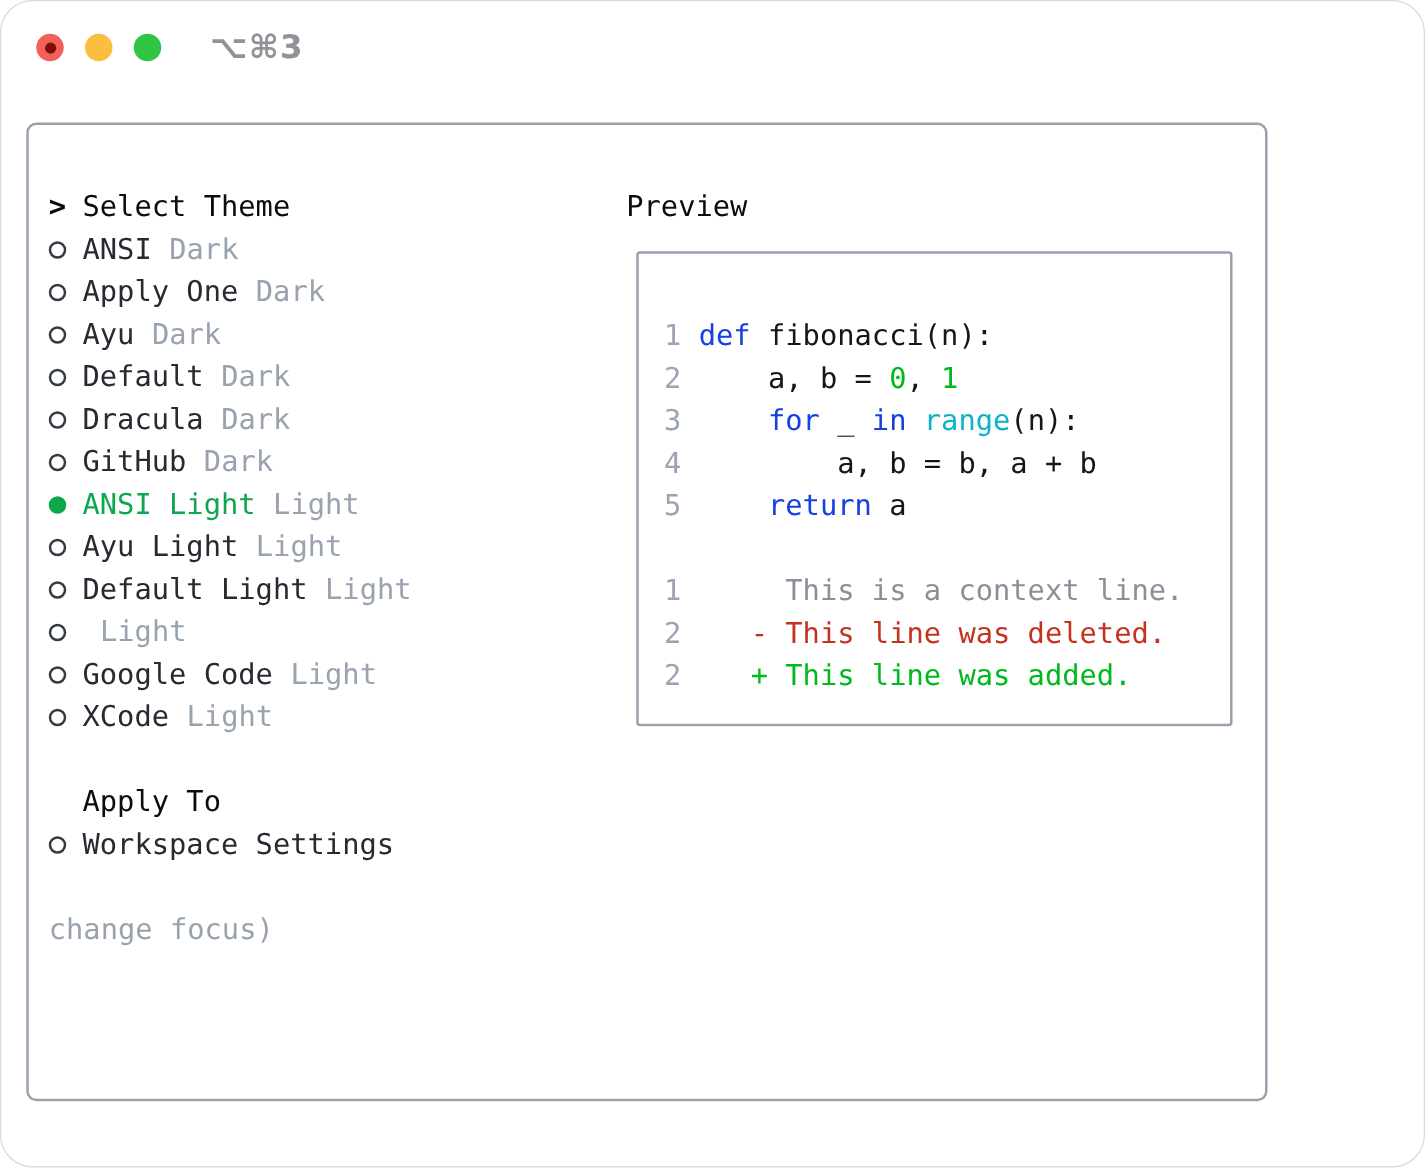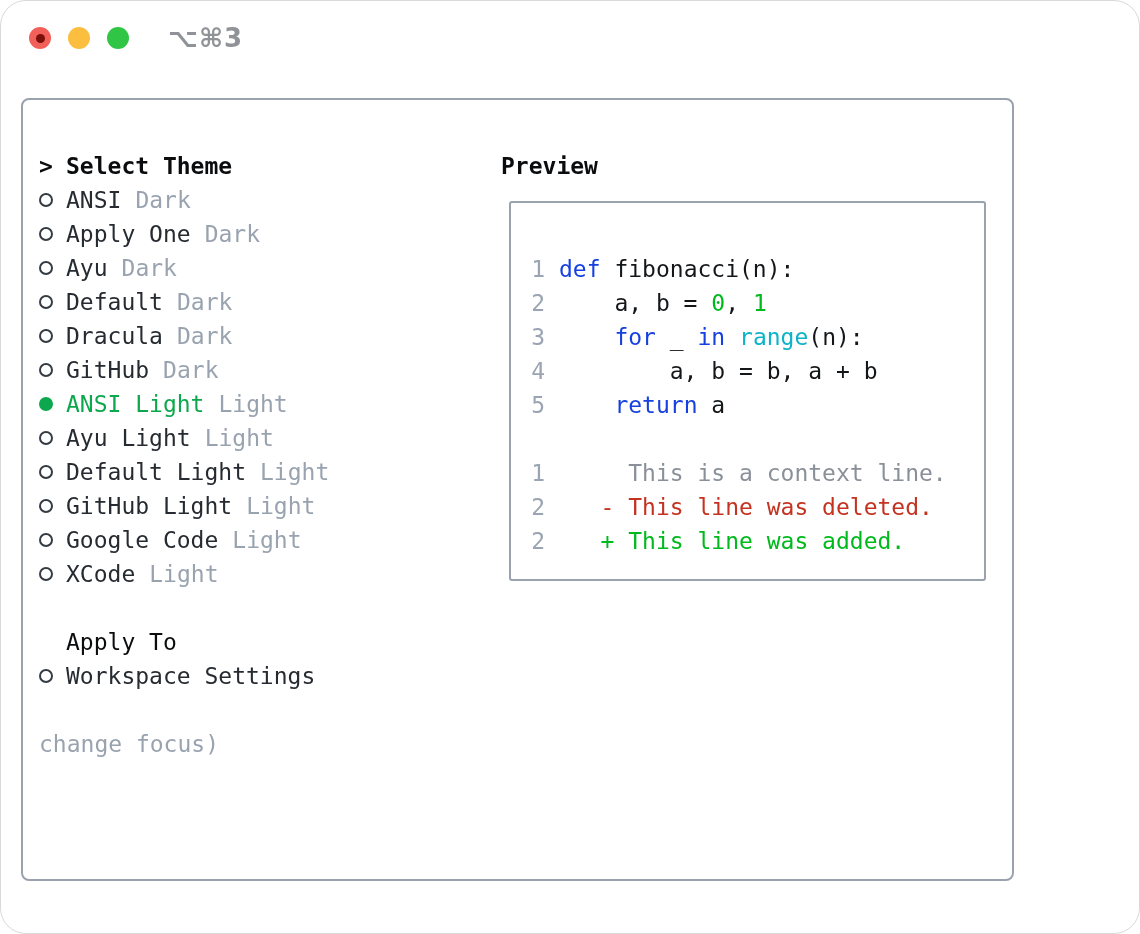--- a/index.html
+++ b/index.html
@@ -33,21 +33,21 @@
     padding: 49px 0 0 16px; display: flex; font-size: 23px;
   }
   .col-left  { width: 462px; flex: none; }
   .col-right { flex: 1; }
 
   .row { height: 34px; display: flex; align-items: center; white-space: pre; }
   .spacer { height: 34px; }
 
   .prompt { display: inline-block; width: 14px; margin-right: 13px;
             font-weight: bold; color: var(--heading); }
-  .heading { font-weight: bold; color: var(--heading); }
+  .heading { font-weight: normal; color: var(--heading); }
   .subheading { color: var(--heading); }
   .indent { display: inline-block; width: 27px; flex: none; }
 
   .radio { width: 14px; height: 14px; border: 2px solid #353b42; border-radius: 50%;
            margin-right: 13px; flex: none; }
   .radio.on { background: var(--selected); border-color: var(--selected); }
   .option { cursor: default; }
   .opt-name { color: var(--text); }
   .option.selected .opt-name { color: var(--selected); }
   .badge { color: var(--muted); margin-left: 14px; text-align: center; }
@@ -96,21 +96,21 @@
       <div id="theme-list">
           <div class="row option"><span class="radio"></span><span class="opt-name">ANSI</span><span class="badge">Dark</span></div>
           <div class="row option"><span class="radio"></span><span class="opt-name">Apply One</span><span class="badge">Dark</span></div>
           <div class="row option"><span class="radio"></span><span class="opt-name">Ayu</span><span class="badge">Dark</span></div>
           <div class="row option"><span class="radio"></span><span class="opt-name">Default</span><span class="badge">Dark</span></div>
           <div class="row option"><span class="radio"></span><span class="opt-name">Dracula</span><span class="badge">Dark</span></div>
           <div class="row option"><span class="radio"></span><span class="opt-name">GitHub</span><span class="badge">Dark</span></div>
           <div class="row option selected"><span class="radio on"></span><span class="opt-name">ANSI Light</span><span class="badge">Light</span></div>
           <div class="row option"><span class="radio"></span><span class="opt-name">Ayu Light</span><span class="badge">Light</span></div>
           <div class="row option"><span class="radio"></span><span class="opt-name">Default Light</span><span class="badge">Light</span></div>
-          <div class="row option"><span class="radio"></span><span class="opt-name">GitHub Light</span><span class="badge">Light</span></div>
+          <div class="row option"><span class="radio"></span><span class="badge">Light</span></div>
           <div class="row option"><span class="radio"></span><span class="opt-name">Google Code</span><span class="badge">Light</span></div>
           <div class="row option"><span class="radio"></span><span class="opt-name">XCode</span><span class="badge">Light</span></div>
         </div>
       <div class="spacer"></div>
       <div class="row">
         <span class="indent"></span>
         <span class="subheading">Apply To</span>
       </div>
       <div id="apply-list">
           <div class="row option"><span class="radio"></span><span class="opt-name">Workspace Settings</span></div>

